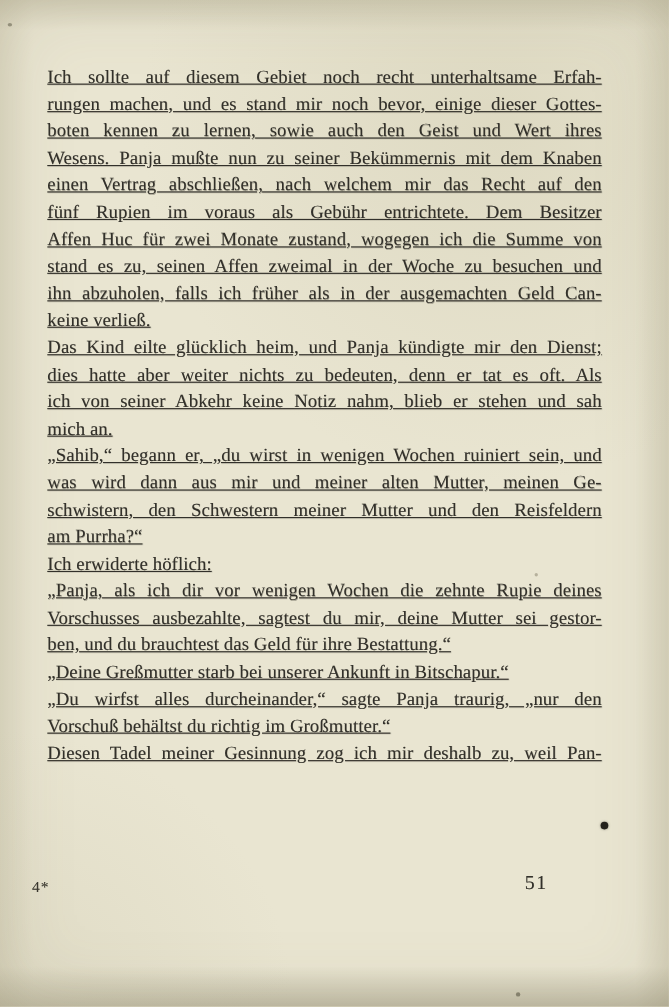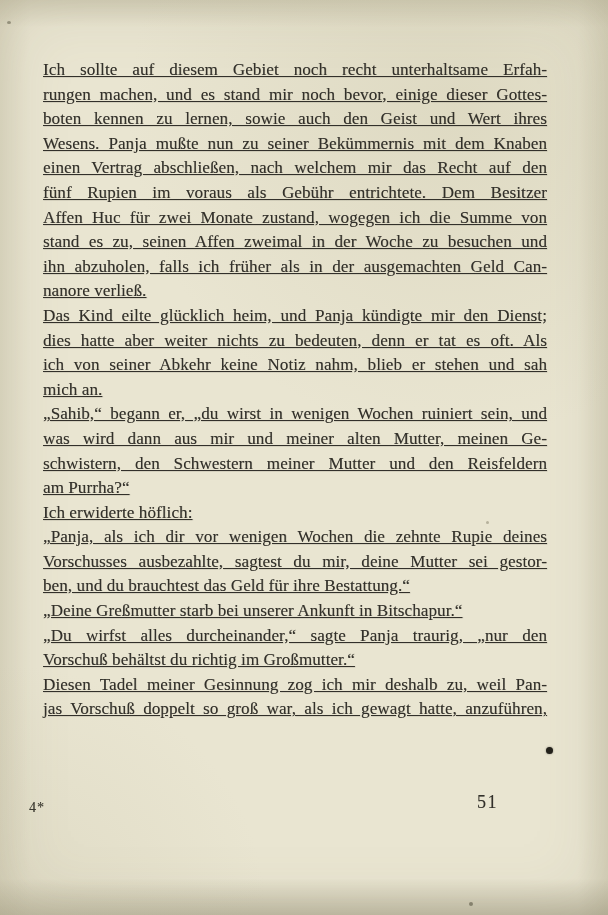--- a/index.html
+++ b/index.html
@@ -70,21 +70,21 @@
     <div class="para">
       <div class="line">Ich sollte auf diesem Gebiet noch recht unterhaltsame Erfah-</div>
       <div class="line">rungen machen, und es stand mir noch bevor, einige dieser Gottes-</div>
       <div class="line">boten kennen zu lernen, sowie auch den Geist und Wert ihres</div>
       <div class="line">Wesens. Panja mußte nun zu seiner Bekümmernis mit dem Knaben</div>
       <div class="line">einen Vertrag abschließen, nach welchem mir das Recht auf den</div>
       <div class="line">fünf Rupien im voraus als Gebühr entrichtete. Dem Besitzer</div>
       <div class="line">Affen Huc für zwei Monate zustand, wogegen ich die Summe von</div>
       <div class="line">stand es zu, seinen Affen zweimal in der Woche zu besuchen und</div>
       <div class="line">ihn abzuholen, falls ich früher als in der ausgemachten Geld Can-</div>
-      <div class="line end">nanore verließ.</div>
+      <div class="line end">keine verließ.</div>
     </div>
 
     <div class="para">
       <div class="line">Das Kind eilte glücklich heim, und Panja kündigte mir den Dienst;</div>
       <div class="line">dies hatte aber weiter nichts zu bedeuten, denn er tat es oft. Als</div>
       <div class="line">ich von seiner Abkehr keine Notiz nahm, blieb er stehen und sah</div>
       <div class="line end">mich an.</div>
     </div>
 
     <div class="para">
@@ -111,21 +111,20 @@
       <div class="line end">„Deine Greßmutter starb bei unserer Ankunft in Bitschapur.“</div>
     </div>
 
     <div class="para">
       <div class="line">„Du wirfst alles durcheinander,“ sagte Panja traurig, „nur den</div>
       <div class="line end">Vorschuß behältst du richtig im Großmutter.“</div>
     </div>
 
     <div class="para">
       <div class="line">Diesen Tadel meiner Gesinnung zog ich mir deshalb zu, weil Pan-</div>
-      <div class="line">jas Vorschuß doppelt so groß war, als ich gewagt hatte, anzuführen,</div>
     </div>
 
   </div>
 
   <div class="sig">4*</div>
   <div class="pagenum">51</div>
 
   <div class="speck speck-a"></div>
   <div class="speck speck-b"></div>
   <div class="speck speck-c"></div>

